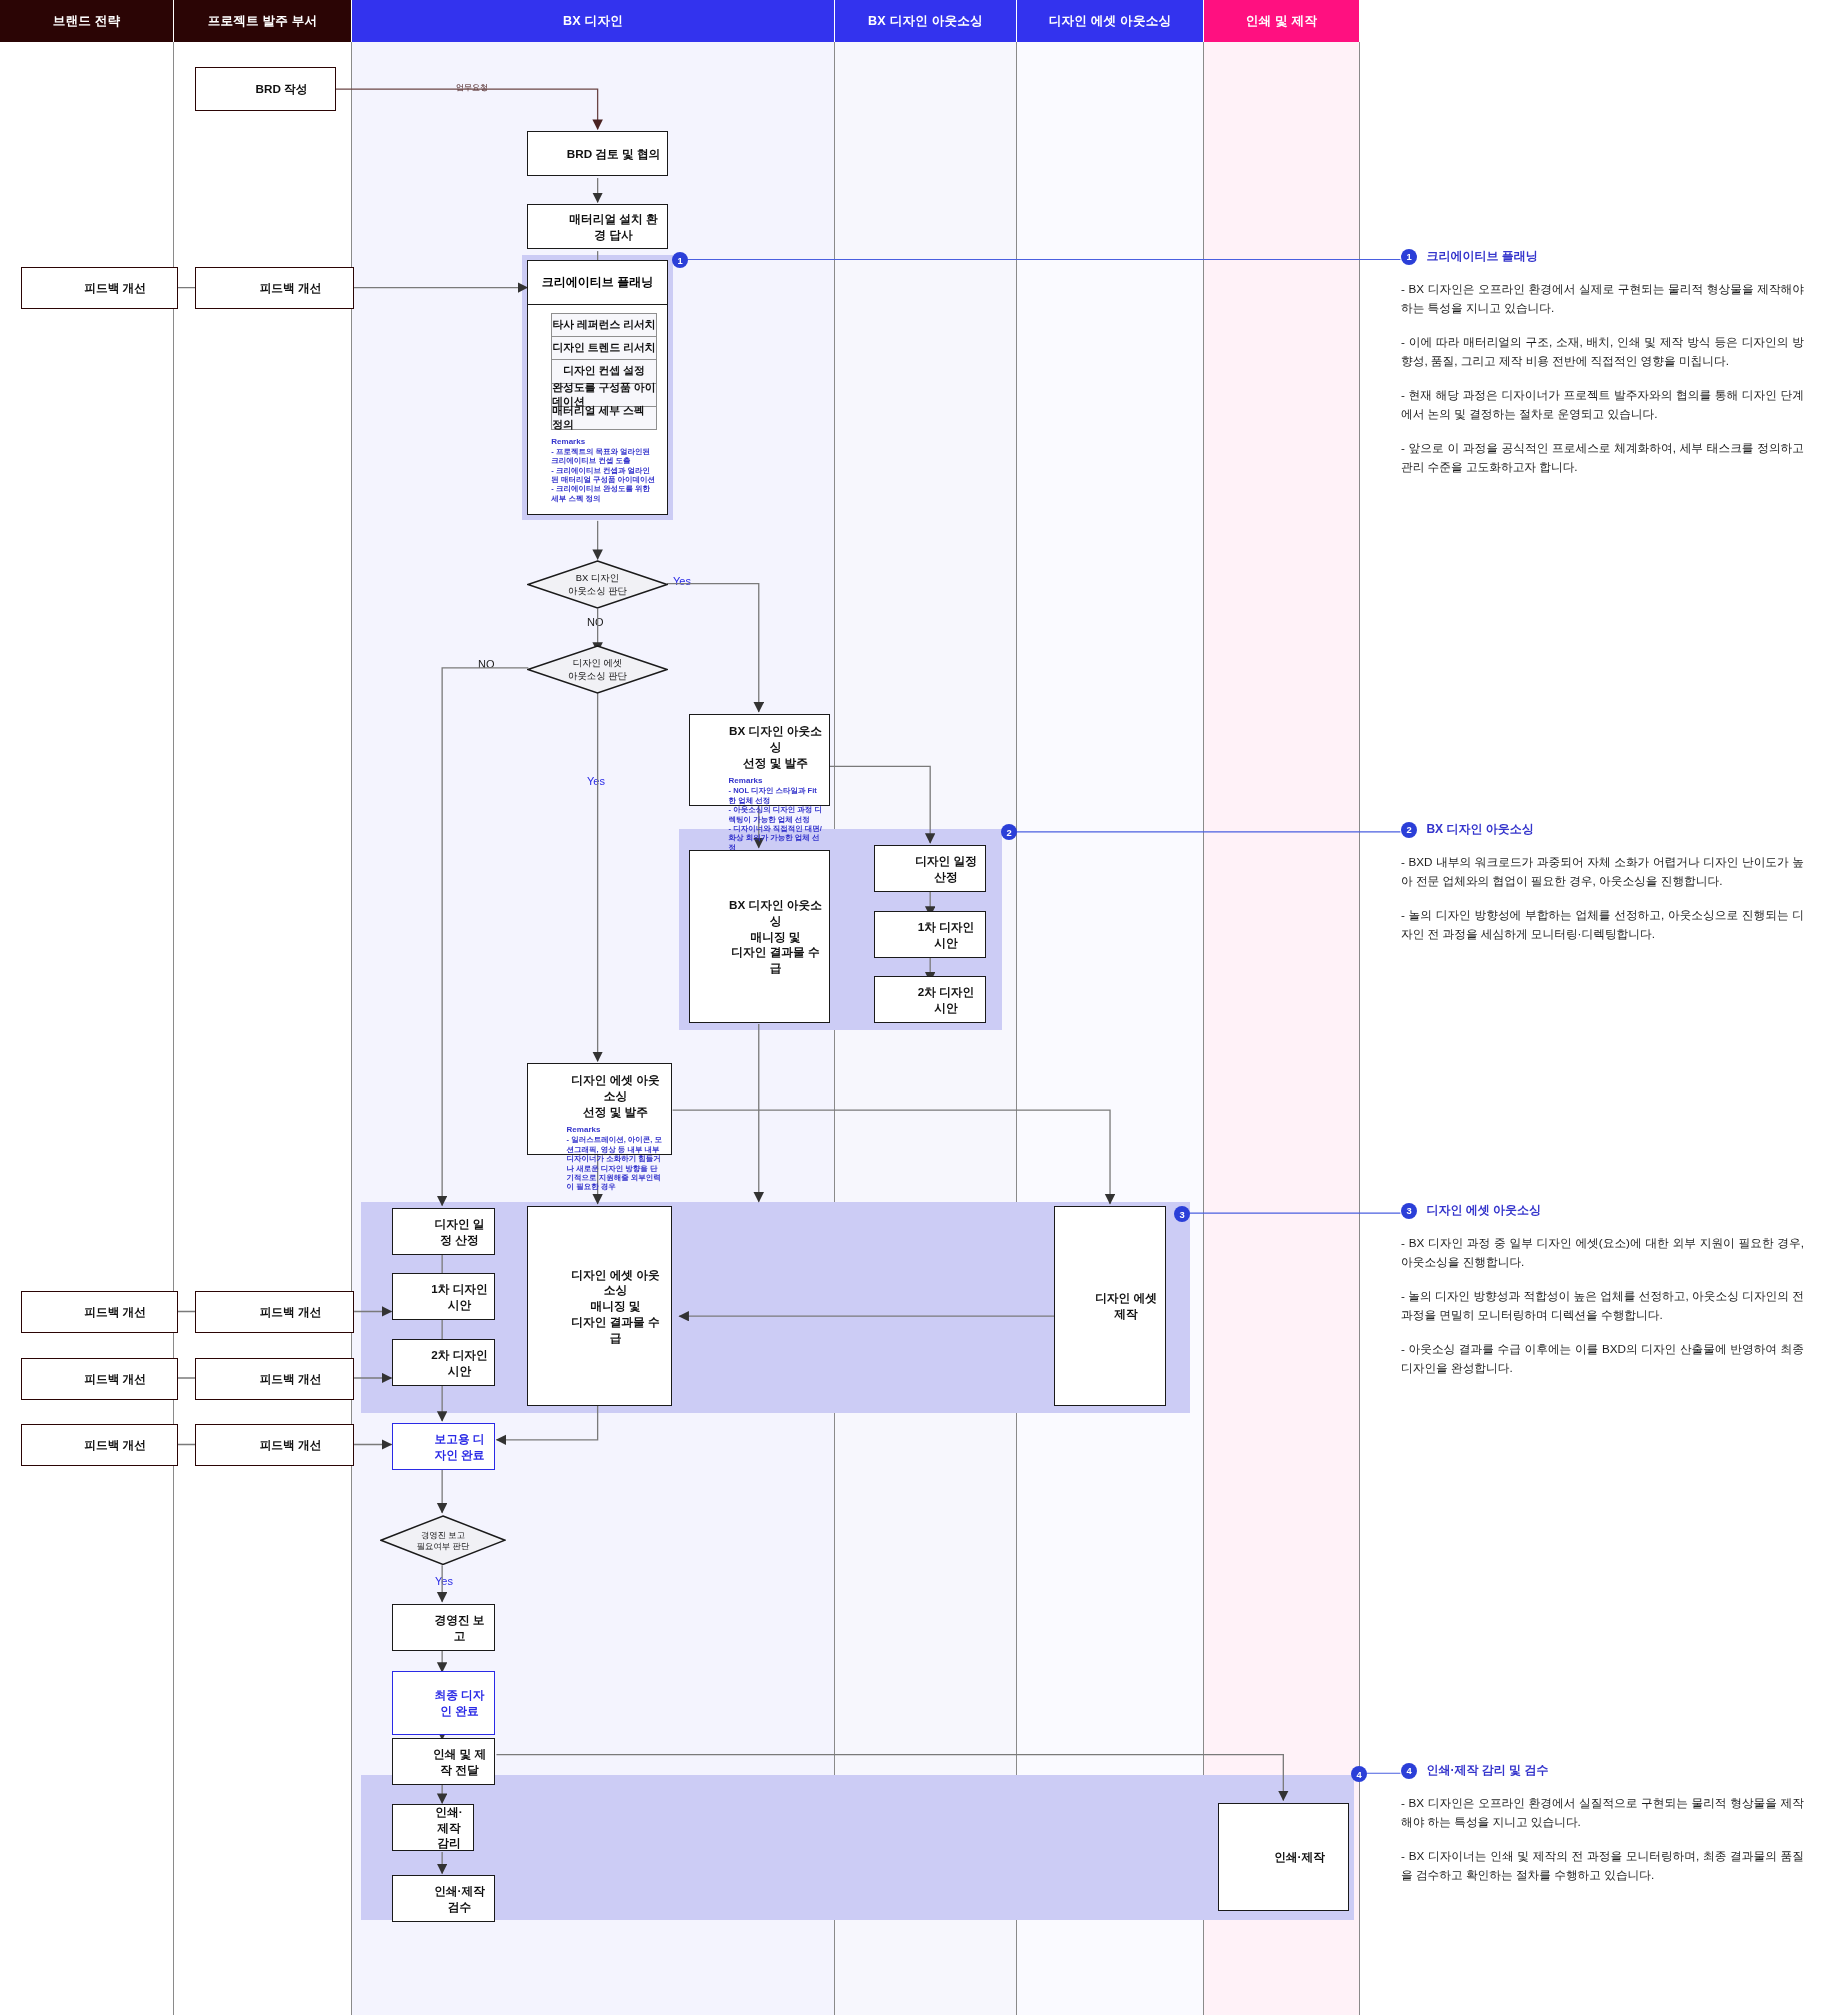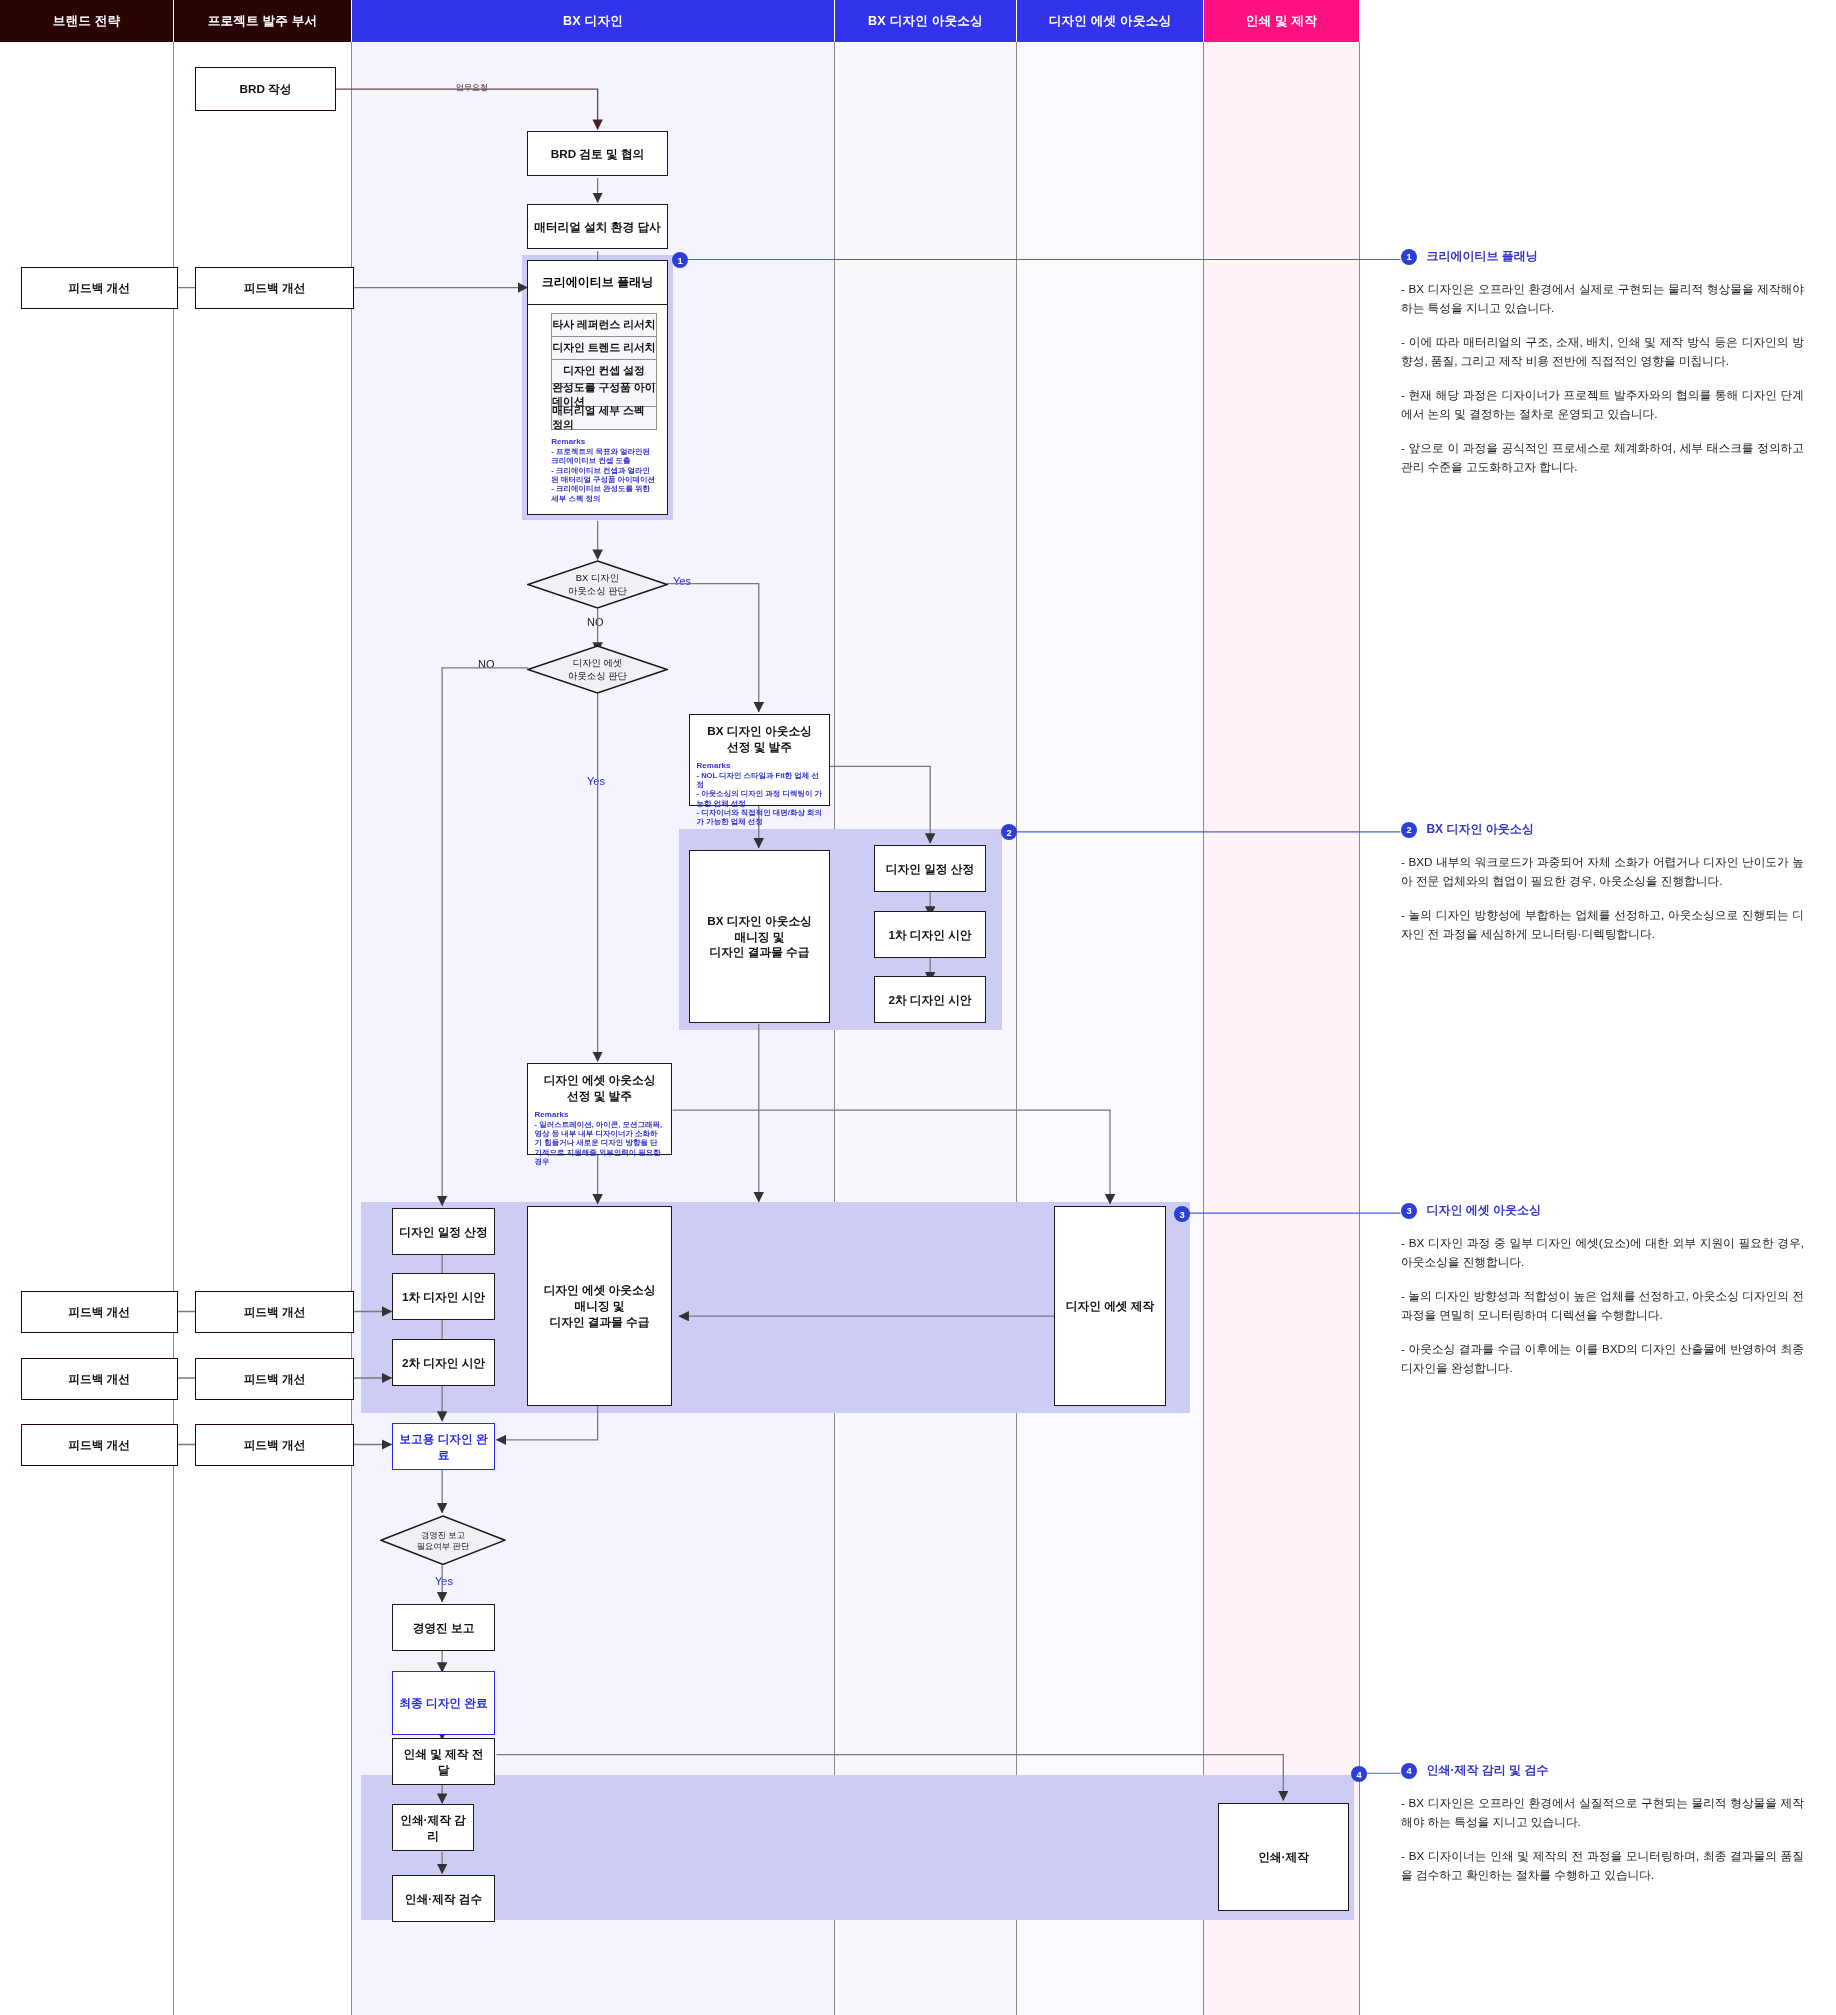--- a/index.html
+++ b/index.html
@@ -15,21 +15,21 @@
     color:#fff;font-weight:bold;font-size:12.6px;letter-spacing:0.2px;
     border-right:0.9px solid #ffffff;}
   .hdr-dark{background:#2b0505;}
   .hdr-blue{background:#3333ee;}
   .hdr-pink{background:#ff1080;}
 
   
   .node{position:absolute;box-sizing:border-box;background:#ffffff;
     border:1.5px solid #1a1a1a;display:flex;flex-direction:column;
     align-items:center;justify-content:center;text-align:center;
-    font-size:11.7px;font-weight:bold;color:#111;line-height:1.35;}
+    font-size:11.7px;font-weight:bold;color:#111;line-height:1.35;padding-left:32px;}
   .node.maroon{border-color:#2b0505;}
   .node.blueline{border-color:#2a2ae6;color:#2a2ae6;}
   .node .ttl{padding:0 5.6px;}
 
   .group-band{position:absolute;background:#ccccf5;box-sizing:border-box;}
 
   .diamond{position:absolute;}
   .diamond .dshape{position:absolute;inset:0;}
   .diamond .dlabel{position:absolute;inset:0;display:flex;flex-direction:column;
     align-items:center;justify-content:center;font-size:9.4px;color:#111;line-height:1.3;text-align:center;}

